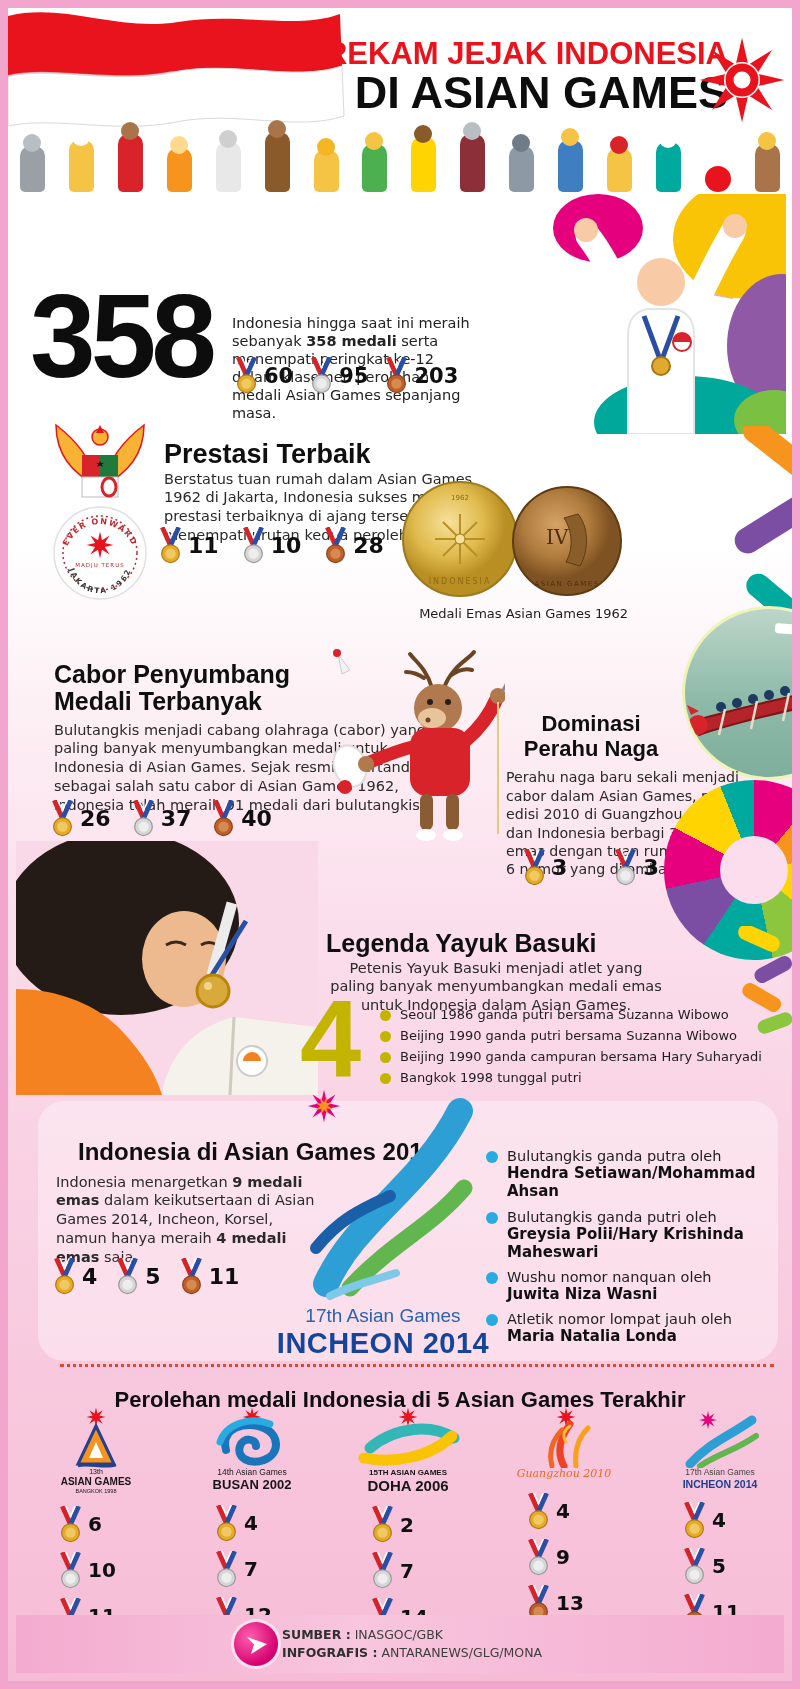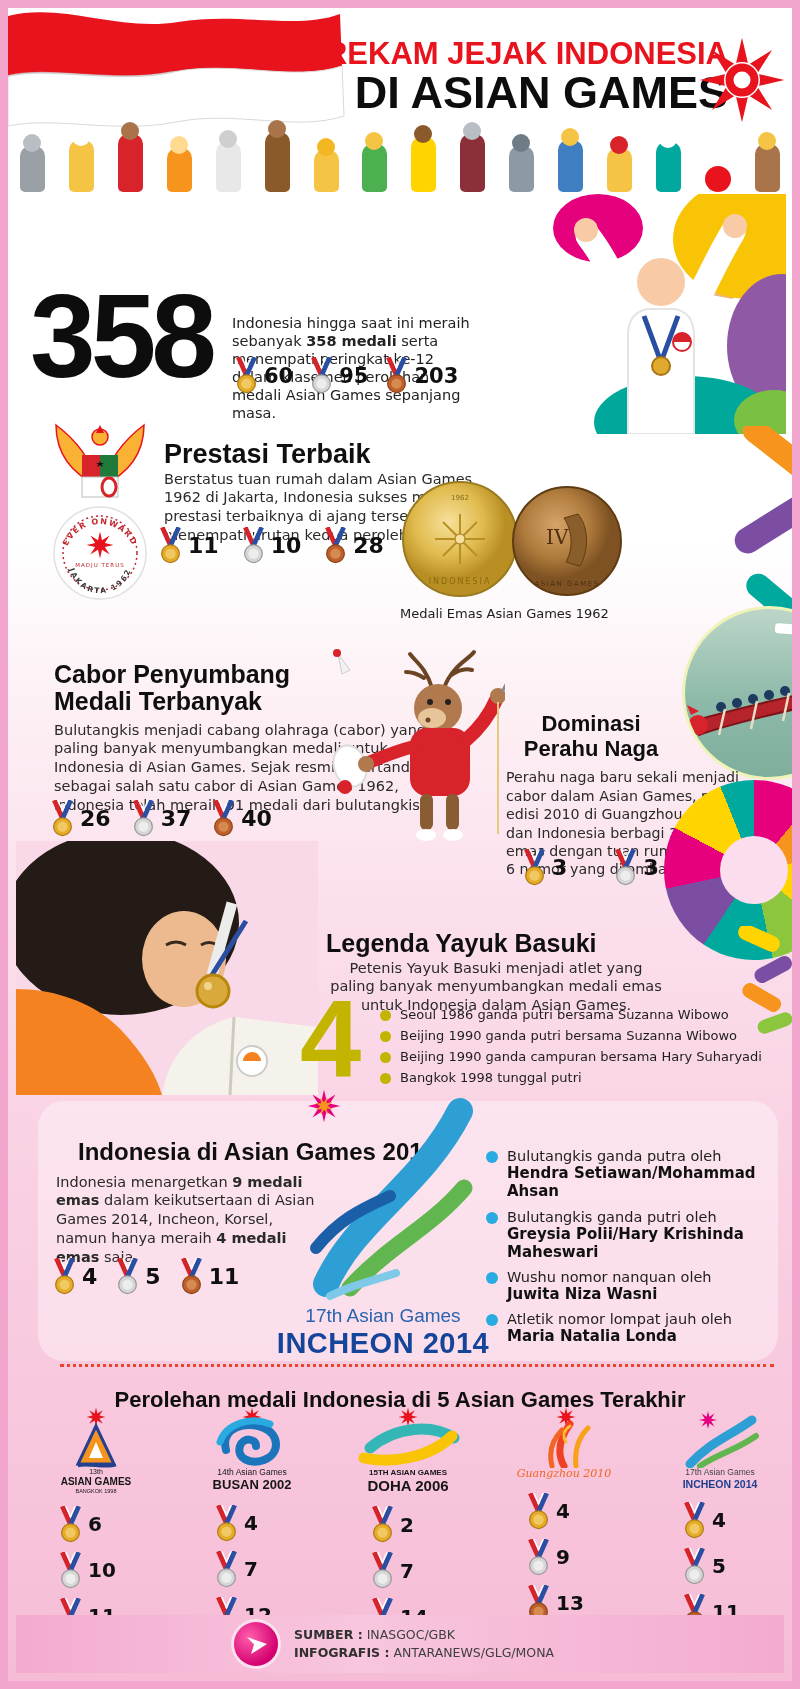--- a/index.html
+++ b/index.html
@@ -35,21 +35,21 @@
   .medal-item b{font-size:22px;font-weight:700;color:#0f0f0f;}
   
   .big358{left:22px;top:272px;font-family:"Liberation Sans",sans-serif;font-size:118px;font-weight:900;letter-spacing:-5px;line-height:.95;color:#0d0d0d;}
   .total-txt{left:224px;top:291px;width:242px;font-size:14.5px;line-height:1.25;}
   .total-medals{left:226px;top:349px;gap:16px;}
   .total-medals .medal-item b{font-size:21px;}
   
   .prestasi-head{left:156px;top:409px;font-size:27px;}
   .prestasi-body{left:156px;top:447px;width:340px;}
   .prestasi-medals{left:150px;top:519px;gap:22px;}
-  .coin-caption{left:392px;top:598px;width:228px;text-align:left;font-size:13px;color:#1d1d1d;}
+  .coin-caption{left:392px;top:598px;width:228px;text-align:right;font-size:13px;color:#1d1d1d;}
   
   .cabor-head{left:46px;top:632px;font-size:25px;line-height:1.1;}
   .cabor-head span{display:block;}
   .cabor-body{left:46px;top:698px;width:408px;}
   .cabor-medals{left:42px;top:792px;gap:20px;}
   .vdivider{left:489px;top:694px;width:2px;height:132px;background:#e5c97f;}
   .perahu-head{left:498px;top:686px;width:170px;text-align:center;font-size:22px;line-height:1.12;}
   .perahu-head span{display:block;}
   .perahu-body{left:498px;top:746px;width:238px;font-size:14.2px;}
   .perahu-medals{left:514px;top:841px;gap:46px;}
@@ -85,21 +85,21 @@
   .game{display:flex;flex-direction:column;align-items:center;}
   .glogo{height:60px;}
   .glabel{text-align:center;line-height:1.15;font-family:"Liberation Sans",sans-serif;color:#161616;}
   .glabel .s{display:block;}
   .mini{width:76px;margin:12px auto 0;display:flex;flex-direction:column;gap:9px;align-items:flex-start;}
   .mini .medal-item b{font-size:20px;}
   
   .footer{left:8px;right:8px;bottom:8px;height:58px;background:linear-gradient(90deg,#f3abcf,#f8c6de 45%,#f3abcf);display:flex;align-items:center;}
   .flogo{width:44px;height:44px;border-radius:50%;margin-left:218px;background:radial-gradient(circle at 35% 35%,#ff5fae,#d4006f 70%);position:relative;flex:0 0 auto;box-shadow:0 0 0 3px rgba(255,255,255,.55);}
   .flogo::after{content:'';position:absolute;left:13px;top:12px;width:20px;height:20px;background:#fff;clip-path:polygon(0 15%,100% 50%,20% 100%,35% 52%);}
-  .ftext{margin-left:16px;font-size:12.5px;line-height:1.45;color:#3e3e3e;}
+  .ftext{margin-left:4px;font-size:12.5px;line-height:1.45;color:#3e3e3e;}
   .ftext b{color:#303030;}
 </style>
 </head>
 <body>
 
 <svg width="0" height="0" style="position:absolute">
     <defs>
   <path id="ssun" d="M9,0 L3.23,1.34 L6.4,6.4 L1.34,3.23 L0,9 L-1.34,3.23 L-6.4,6.4 L-3.23,1.34 L-9,0 L-3.23,-1.34 L-6.4,-6.4 L-1.34,-3.23 L0,-9 L1.34,-3.23 L6.4,-6.4 L3.23,-1.34 Z"></path>
 </defs>
   </svg>

